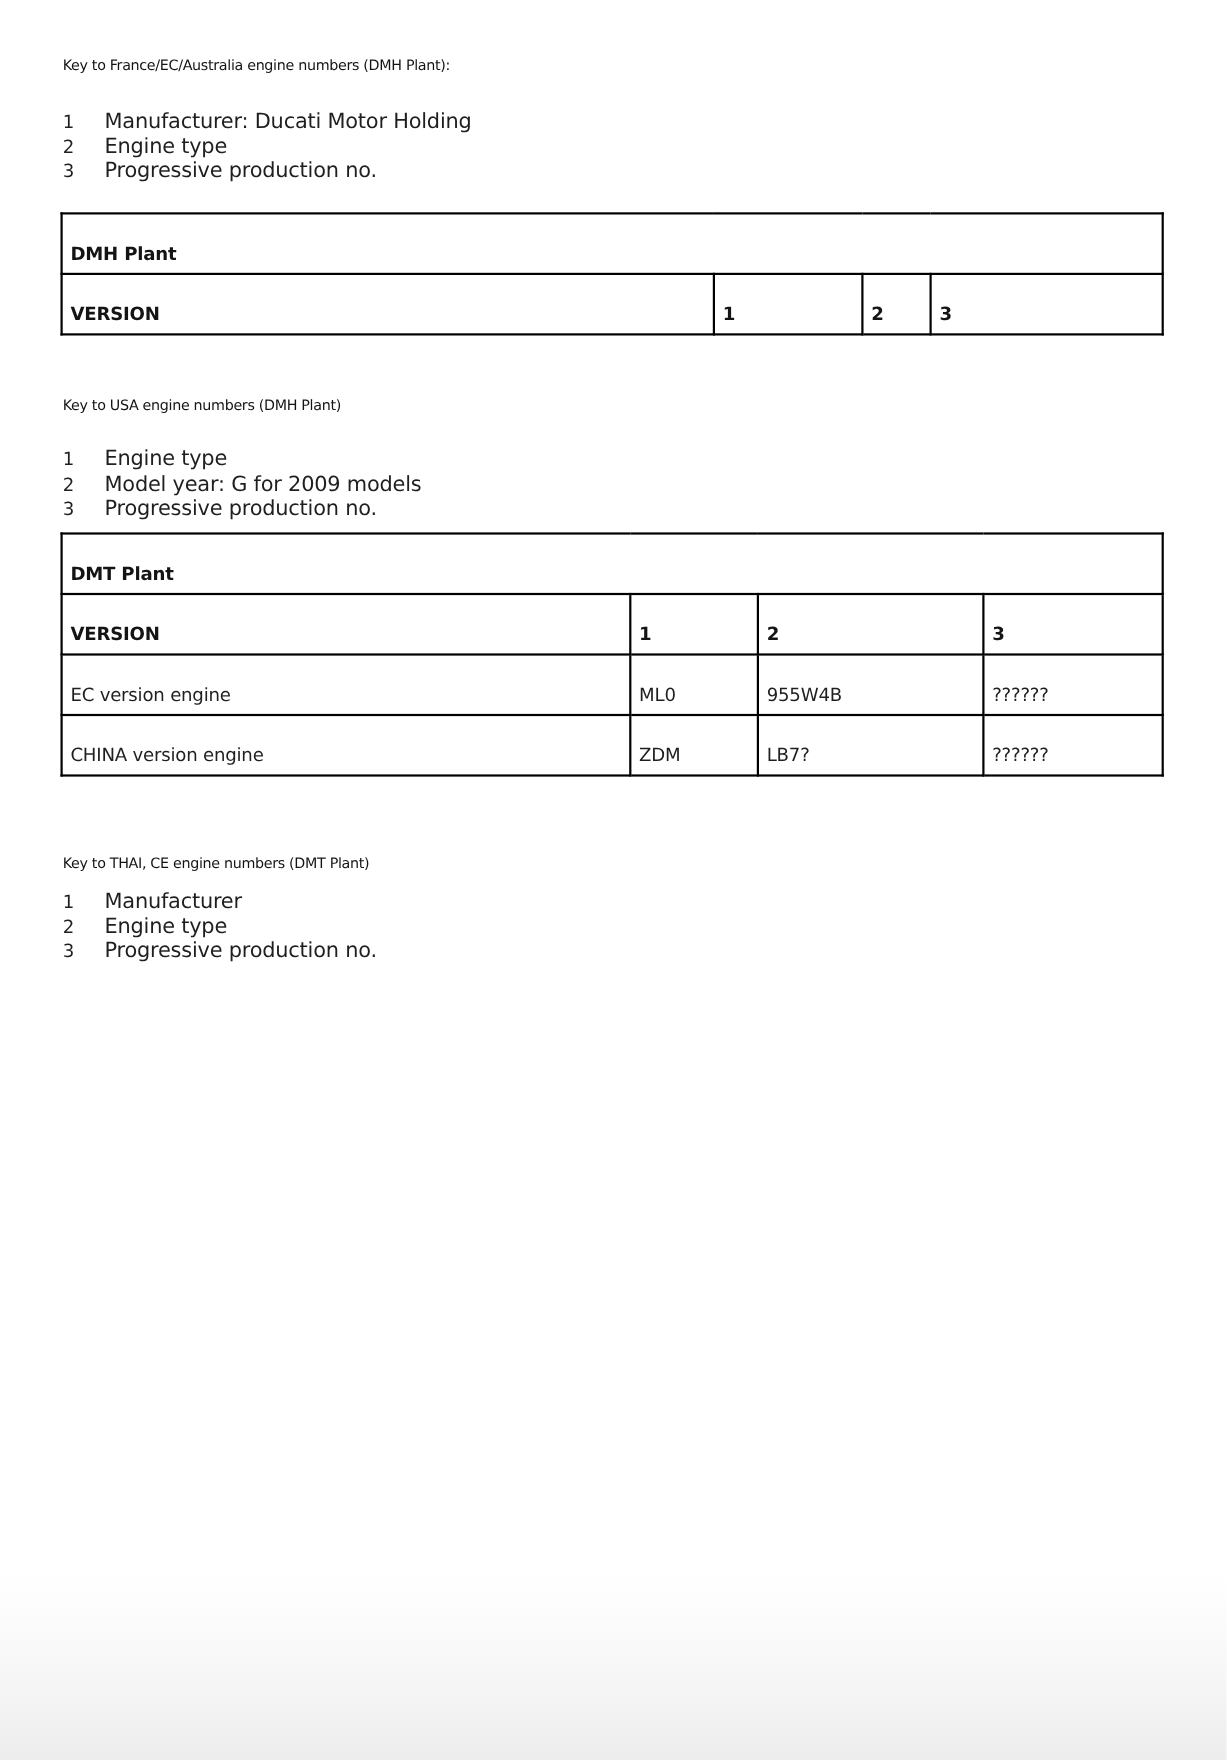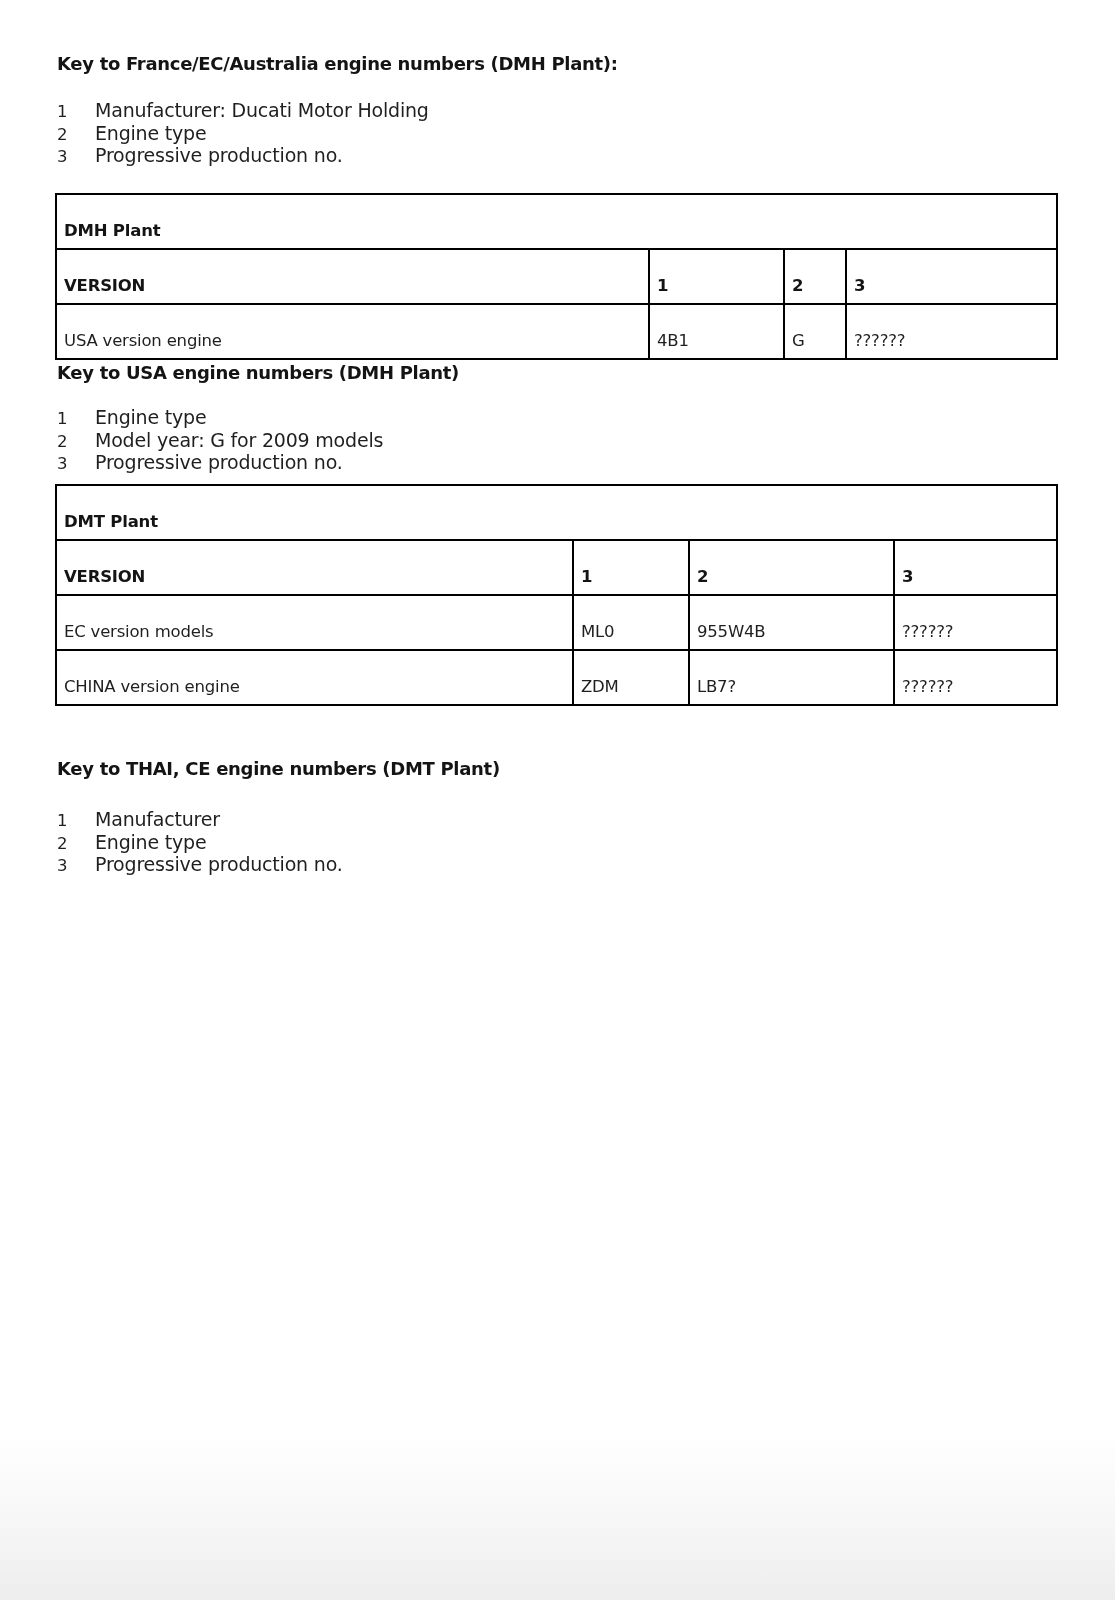--- a/index.html
+++ b/index.html
@@ -8,21 +8,21 @@
     font-family:"DejaVu Sans","Liberation Sans",sans-serif;
     color:#1f1f1f;
     background:#fff;
   }
   .page{
     position:relative;width:1115px;height:1600px;overflow:hidden;
     background:linear-gradient(180deg,#ffffff 0px,#ffffff 1430px,#f8f8f8 1510px,#ededed 1600px);
   }
   .heading{
     position:absolute;left:57px;
-    font-size:18px;font-weight:bold;letter-spacing:-0.3px;
+    font-size:13px;font-weight:normal;letter-spacing:-0.3px;
     white-space:nowrap;color:#141414;
   }
   .klist{position:absolute;left:57px;}
   .krow{display:flex;align-items:baseline;height:22.6px;}
   .knum{width:38px;flex:0 0 38px;font-size:16.5px;letter-spacing:-0.2px;}
   .ktext{font-size:19px;letter-spacing:-0.2px;white-space:nowrap;}
   table.tbl{
     position:absolute;left:55px;width:1001px;
     border-collapse:collapse;table-layout:fixed;
     background:#fff;
@@ -70,26 +70,20 @@
     <tbody>
       <tr>
         <td class="title" colspan="4">DMH Plant</td>
       </tr>
       <tr>
         <th>VERSION</th>
         <th>1</th>
         <th>2</th>
         <th>3</th>
       </tr>
-      <tr>
-        <td>USA version engine</td>
-        <td>4B1</td>
-        <td>G</td>
-        <td>??????</td>
-      </tr>
     </tbody>
   </table>
 
   <div class="heading" style="top:362px">Key to USA engine numbers (DMH Plant)</div>
 
   <div class="klist" style="top:406px">
     <div class="krow">
       <span class="knum">1</span>
       <span class="ktext">Engine type</span>
     </div>
@@ -114,35 +108,35 @@
       <tr>
         <td class="title" colspan="4">DMT Plant</td>
       </tr>
       <tr>
         <th>VERSION</th>
         <th>1</th>
         <th>2</th>
         <th>3</th>
       </tr>
       <tr>
-        <td>EC version models</td>
+        <td>EC version engine</td>
         <td>ML0</td>
         <td>955W4B</td>
         <td>??????</td>
       </tr>
       <tr>
         <td>CHINA version engine</td>
         <td>ZDM</td>
         <td>LB7?</td>
         <td>??????</td>
       </tr>
     </tbody>
   </table>
 
-  <div class="heading" style="top:758px">Key to THAI, CE engine numbers (DMT Plant)</div>
+  <div class="heading" style="top:778px">Key to THAI, CE engine numbers (DMT Plant)</div>
 
   <div class="klist" style="top:808px">
     <div class="krow">
       <span class="knum">1</span>
       <span class="ktext">Manufacturer</span>
     </div>
     <div class="krow">
       <span class="knum">2</span>
       <span class="ktext">Engine type</span>
     </div>

